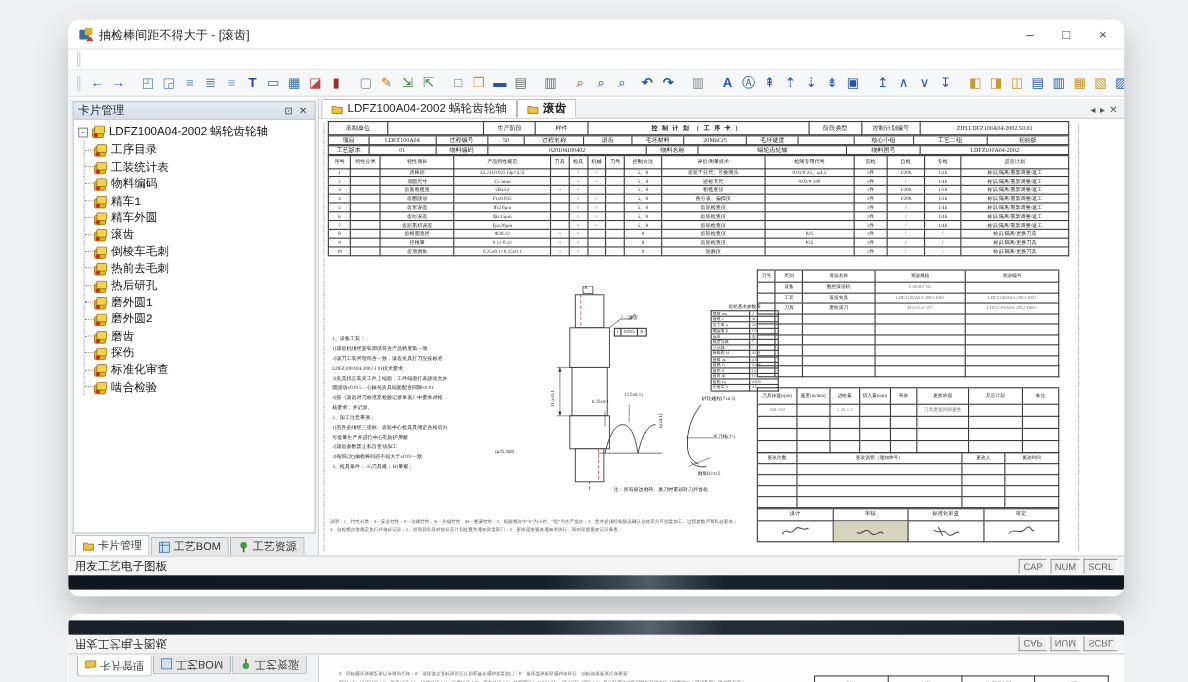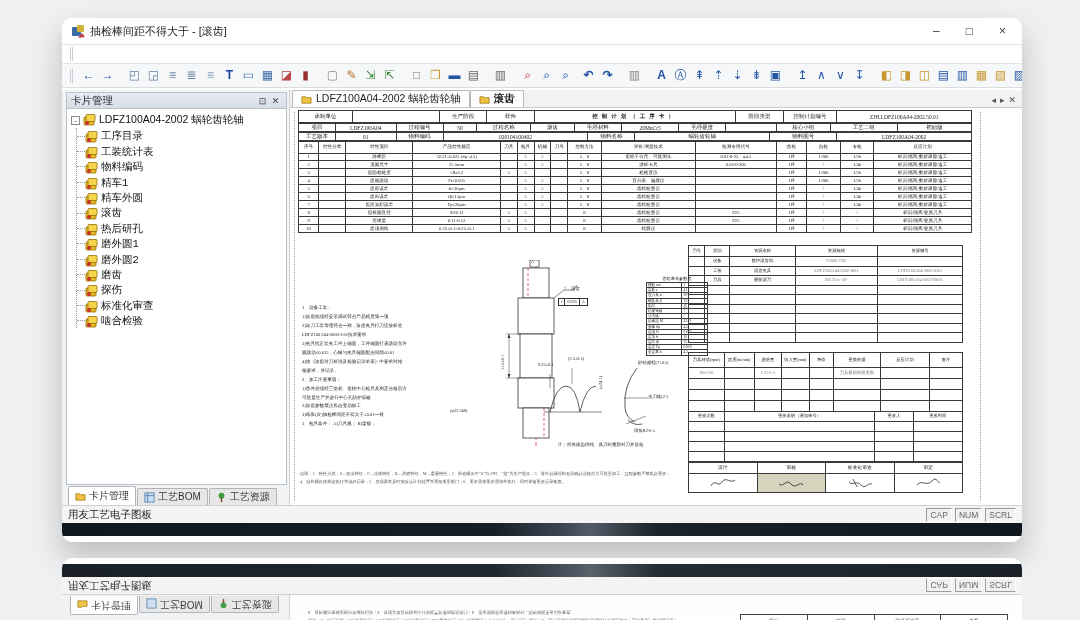--- a/index.html
+++ b/index.html
@@ -319,22 +319,38 @@
 
             <div class="titem">
               <svg class="node-ic" viewBox="0 0 13 12">
                 <rect x="1" y="3" width="10" height="8" rx="1" fill="#e8b820" stroke="#946f10" stroke-width="0.8"></rect>
                 <rect x="3" y="0.5" width="9" height="7" rx="1" fill="#f6d44a" stroke="#946f10" stroke-width="0.8"></rect>
                 <circle cx="4" cy="9" r="2" fill="#c43030"></circle>
               </svg>
               <span>滚齿</span>
             </div>
 
-
-
+            <div class="titem">
+              <svg class="node-ic" viewBox="0 0 13 12">
+                <rect x="1" y="3" width="10" height="8" rx="1" fill="#e8b820" stroke="#946f10" stroke-width="0.8"></rect>
+                <rect x="3" y="0.5" width="9" height="7" rx="1" fill="#f6d44a" stroke="#946f10" stroke-width="0.8"></rect>
+                <circle cx="4" cy="9" r="2" fill="#c43030"></circle>
+              </svg>
+              <span>倒棱车毛刺</span>
+            </div>
+
+
+            <div class="titem">
+              <svg class="node-ic" viewBox="0 0 13 12">
+                <rect x="1" y="3" width="10" height="8" rx="1" fill="#e8b820" stroke="#946f10" stroke-width="0.8"></rect>
+                <rect x="3" y="0.5" width="9" height="7" rx="1" fill="#f6d44a" stroke="#946f10" stroke-width="0.8"></rect>
+                <circle cx="4" cy="9" r="2" fill="#c43030"></circle>
+              </svg>
+              <span>热前去毛刺</span>
+            </div>
 
             <div class="titem">
               <svg class="node-ic" viewBox="0 0 13 12">
                 <rect x="1" y="3" width="10" height="8" rx="1" fill="#e8b820" stroke="#946f10" stroke-width="0.8"></rect>
                 <rect x="3" y="0.5" width="9" height="7" rx="1" fill="#f6d44a" stroke="#946f10" stroke-width="0.8"></rect>
                 <circle cx="4" cy="9" r="2" fill="#c43030"></circle>
               </svg>
               <span>热后研孔</span>
             </div>
 

